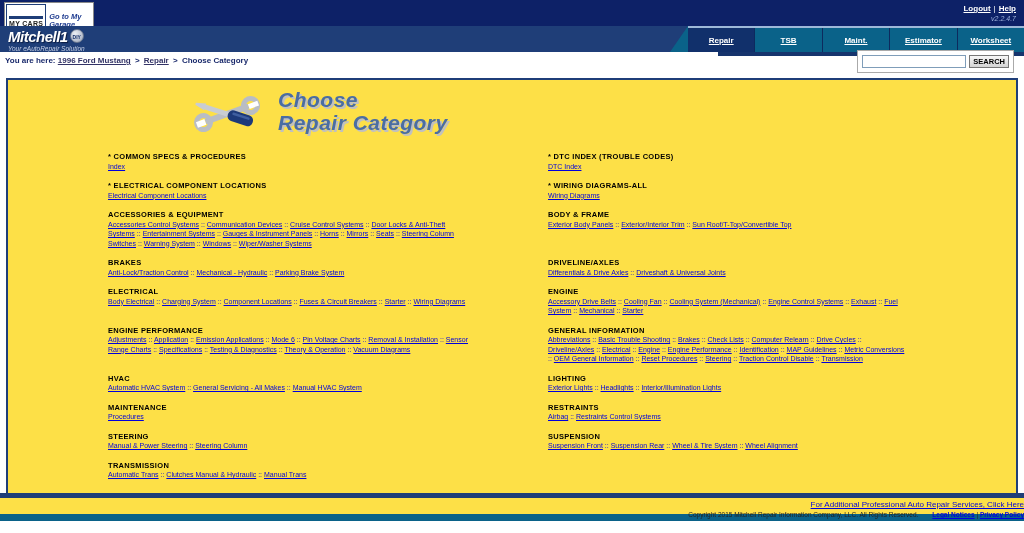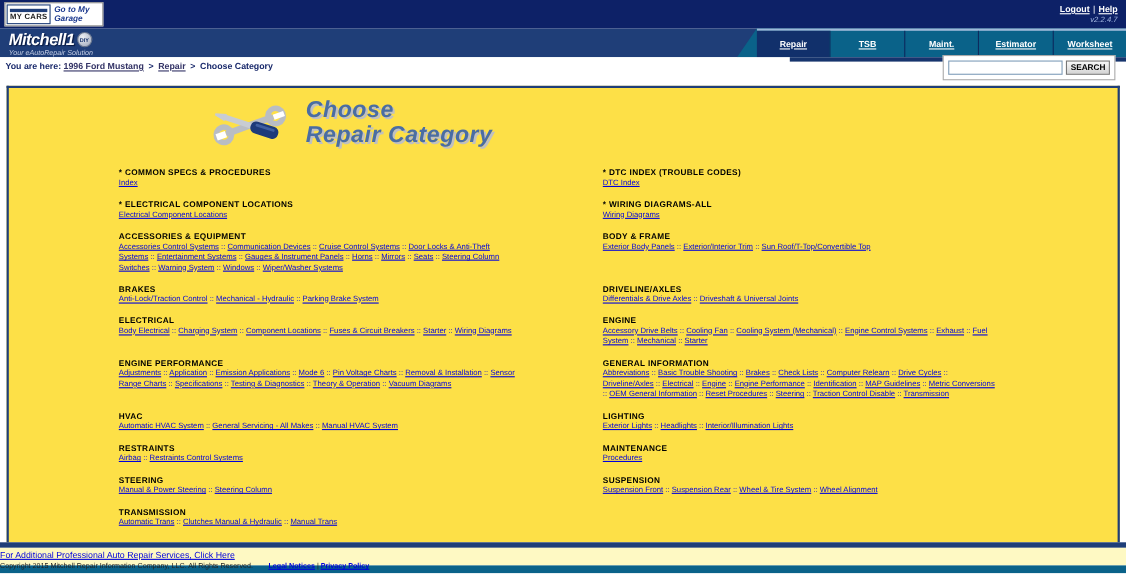--- a/index.html
+++ b/index.html
@@ -2,21 +2,21 @@
 <html><head>
 <meta charset="utf-8">
 <style>
   * { margin:0; padding:0; box-sizing:border-box; }
   html,body { width:1024px; height:533px; overflow:hidden; }
   body { position:relative; background:#fff; font-family:"Liberation Sans", sans-serif; }
   a { cursor:pointer; }
 
   
   .topbar { position:absolute; top:0; left:0; width:1024px; height:26px; background:#0d2167; }
-  .plate { position:absolute; top:2px; left:4px; height:22px; background:#fff; border:1px solid #8a8a8a; display:flex; align-items:stretch; padding:1px; }
+  .plate { position:absolute; top:2px; left:4px; height:38px; background:#fff; border:1px solid #8a8a8a; display:flex; align-items:stretch; padding:1px; }
   .plate-left { border:1px solid #1f3e78; padding:1px 2px; display:flex; flex-direction:column; justify-content:center; }
   .plate-strip { height:3px; background:#1f3e78; margin-bottom:1px; }
   .plate-mycars { font-size:7px; font-weight:bold; color:#222; letter-spacing:0.3px; white-space:nowrap; }
   .plate-right { padding:1px 3px; display:flex; align-items:center; }
   .plate-garage { font-size:7.5px; font-weight:bold; font-style:italic; color:#1d3a8f; line-height:8px; width:40px; }
   .top-links { position:absolute; top:4px; right:8px; font-size:8px; font-weight:bold; color:#fff; }
   .top-links a { color:#fff; text-decoration:underline; }
   .top-links .pipe { margin:0 3px; font-weight:normal; }
   .version { position:absolute; top:15px; right:8px; font-size:7px; font-style:italic; color:#9fb3dd; }
 
@@ -54,21 +54,21 @@
 
   .category-grid { display:grid; grid-template-columns:360px 360px; column-gap:80px; row-gap:10px; padding:16px 0 0 100px; }
   .cat-heading { font-size:7.5px; font-weight:bold; color:#000; letter-spacing:0.3px; line-height:9.5px; }
   .cat-links { font-size:7px; line-height:9.5px; }
   .cat-link { color:#0000dd; text-decoration:underline; }
   .cat-sep { color:#0000dd; }
 
   
   .footer { position:absolute; bottom:0; left:0; width:1024px; height:40px; }
   .footer-navybar { height:5px; background:#1f3e78; }
-  .footer-white { height:16px; background:#fef9c3; text-align:left; padding-top:2px; }
+  .footer-white { height:16px; background:#fde047; text-align:right; padding-top:2px; }
   .footer-services { font-size:8px; }
   .footer-services a { color:#0000dd; text-decoration:underline; }
   .footer-copy { font-size:6.5px; color:#222; margin-top:2px; }
   .footer-copy a { color:#0000dd; text-decoration:underline; font-weight:bold; }
   .footer-copy .gap { display:inline-block; width:14px; }
   .footer-top { font-size:8px; font-weight:bold; margin-top:17px; }
   .footer-top a { color:#0000dd; text-decoration:underline; }
   .footer-tealbar { height:7px; background:#0a6289; }
 </style>
 </head>
@@ -194,26 +194,26 @@
       </div>
       <div class="cat-cell">
         <div class="cat-heading">HVAC</div>
         <div class="cat-links"><a class="cat-link">Automatic HVAC System</a><span class="cat-sep"> :: </span><a class="cat-link">General Servicing - All Makes</a><span class="cat-sep"> :: </span><a class="cat-link">Manual HVAC System</a></div>
       </div>
       <div class="cat-cell">
         <div class="cat-heading">LIGHTING</div>
         <div class="cat-links"><a class="cat-link">Exterior Lights</a><span class="cat-sep"> :: </span><a class="cat-link">Headlights</a><span class="cat-sep"> :: </span><a class="cat-link">Interior/Illumination Lights</a></div>
       </div>
       <div class="cat-cell">
+        <div class="cat-heading">MAINTENANCE</div>
+        <div class="cat-links"><a class="cat-link">Procedures</a></div>
+      </div>
+      <div class="cat-cell">
         <div class="cat-heading">RESTRAINTS</div>
         <div class="cat-links"><a class="cat-link">Airbag</a><span class="cat-sep"> :: </span><a class="cat-link">Restraints Control Systems</a></div>
-      </div>
-      <div class="cat-cell">
-        <div class="cat-heading">MAINTENANCE</div>
-        <div class="cat-links"><a class="cat-link">Procedures</a></div>
       </div>
       <div class="cat-cell">
         <div class="cat-heading">STEERING</div>
         <div class="cat-links"><a class="cat-link">Manual &amp; Power Steering</a><span class="cat-sep"> :: </span><a class="cat-link">Steering Column</a></div>
       </div>
       <div class="cat-cell">
         <div class="cat-heading">SUSPENSION</div>
         <div class="cat-links"><a class="cat-link">Suspension Front</a><span class="cat-sep"> :: </span><a class="cat-link">Suspension Rear</a><span class="cat-sep"> :: </span><a class="cat-link">Wheel &amp; Tire System</a><span class="cat-sep"> :: </span><a class="cat-link">Wheel Alignment</a></div>
       </div>
       <div class="cat-cell">

